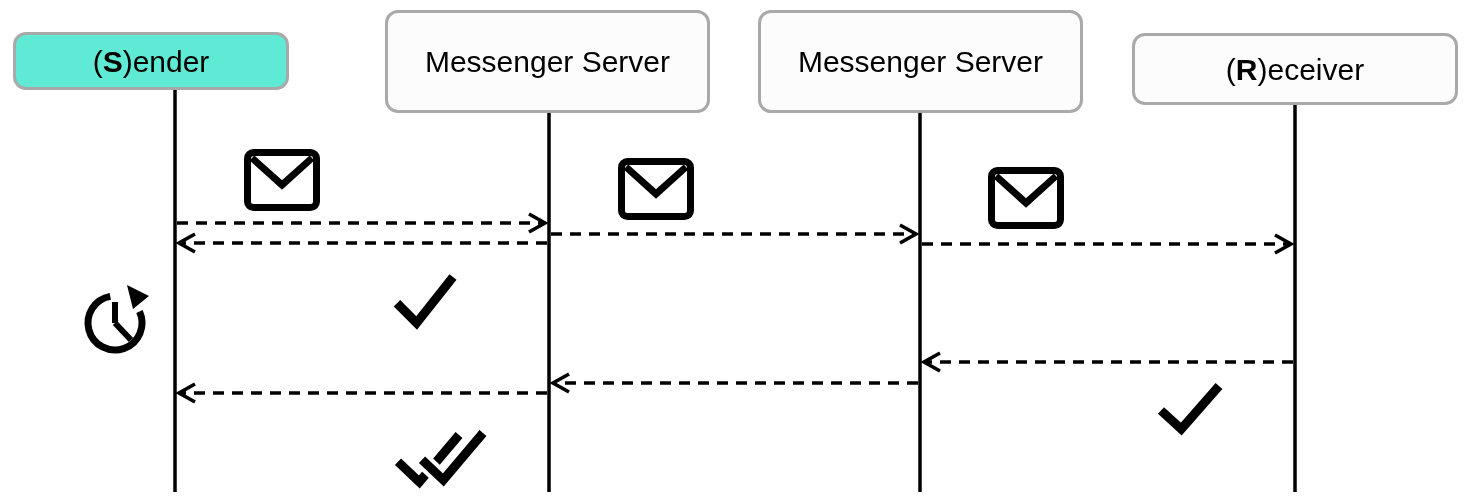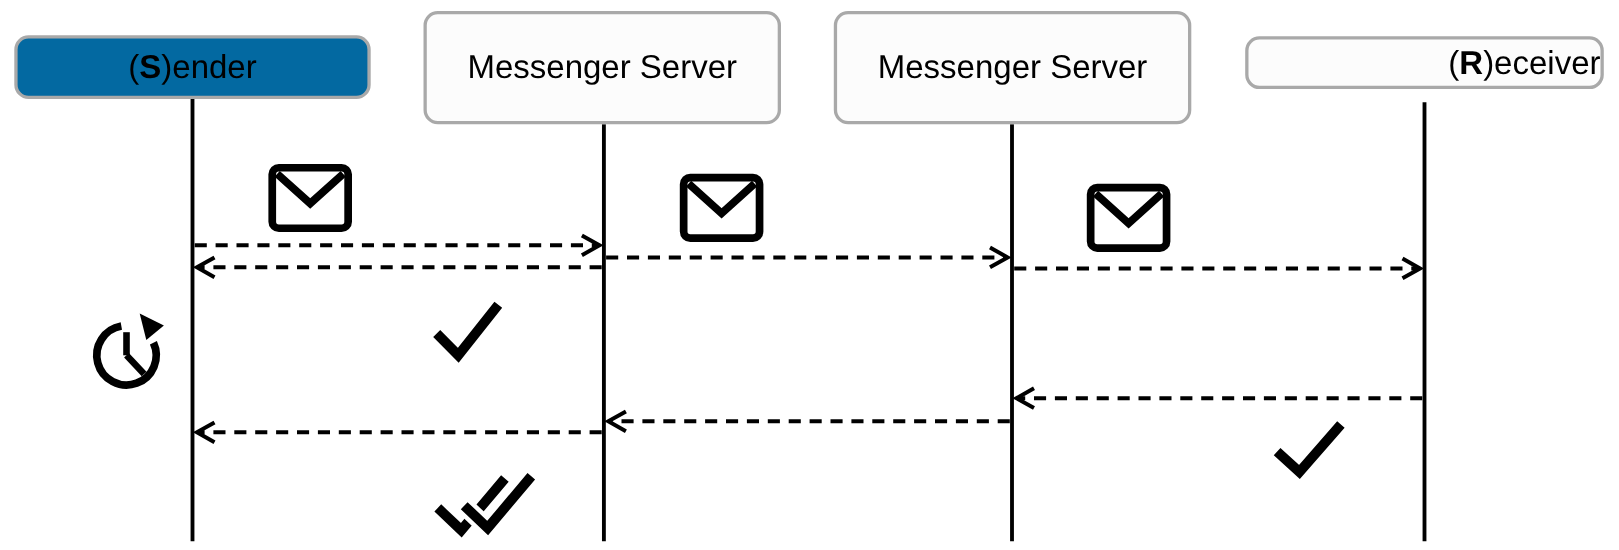--- a/index.html
+++ b/index.html
@@ -95,30 +95,30 @@
       <g>
         <polyline points="1161,410.51 1181.3,429 1219,386" fill="none" stroke="#000000" stroke-width="9" stroke-linejoin="miter" stroke-linecap="butt"></polyline>
       </g>
       <g>
         <polyline points="398,461.79 419.35,482 459,435" fill="none" stroke="#000000" stroke-width="9" stroke-linejoin="miter" stroke-linecap="butt"></polyline>
         <polyline points="422,459.79 443.35,480 483,433" fill="none" stroke="#ffffff" stroke-width="17" stroke-linejoin="miter"></polyline>
         <polyline points="422,459.79 443.35,480 483,433" fill="none" stroke="#000000" stroke-width="9" stroke-linejoin="miter" stroke-linecap="butt"></polyline>
       </g>
     </svg>
 
-  <div class="actor-box" style="left: 13px; top: 32px; width: 324px; height: 58px; background: #0369a1; border-color: rgb(169, 169, 169); color: rgb(0, 0, 0);">
+  <div class="actor-box" style="left: 13px; top: 32px; width: 276px; height: 58px; background: #5eead4; border-color: rgb(169, 169, 169); color: rgb(0, 0, 0);">
 
     <div class="actor-line2"><span>(</span><b>S</b><span>)ender</span></div>
   </div>
 
   <div class="actor-box" style="left: 385px; top: 10px; width: 325px; height: 103px; background: rgb(252, 252, 252); border-color: rgb(169, 169, 169); color: rgb(0, 0, 0);">
     <div class="actor-line1">Messenger Server</div>
   </div>
 
   <div class="actor-box" style="left: 758px; top: 10px; width: 325px; height: 103px; background: rgb(252, 252, 252); border-color: rgb(169, 169, 169); color: rgb(0, 0, 0);">
     <div class="actor-line1">Messenger Server</div>
   </div>
 
-  <div class="actor-box" style="left: 1132px; top: 33px; width: 326px; height: 48px; background: rgb(252, 252, 252); border-color: rgb(169, 169, 169); color: rgb(0, 0, 0); align-items: flex-end;">
+  <div class="actor-box" style="left: 1132px; top: 33px; width: 326px; height: 72px; background: rgb(252, 252, 252); border-color: rgb(169, 169, 169); color: rgb(0, 0, 0);">
 
     <div class="actor-line2"><span>(</span><b>R</b><span>)eceiver</span></div>
   </div>
 </div>
 
 </body></html>

